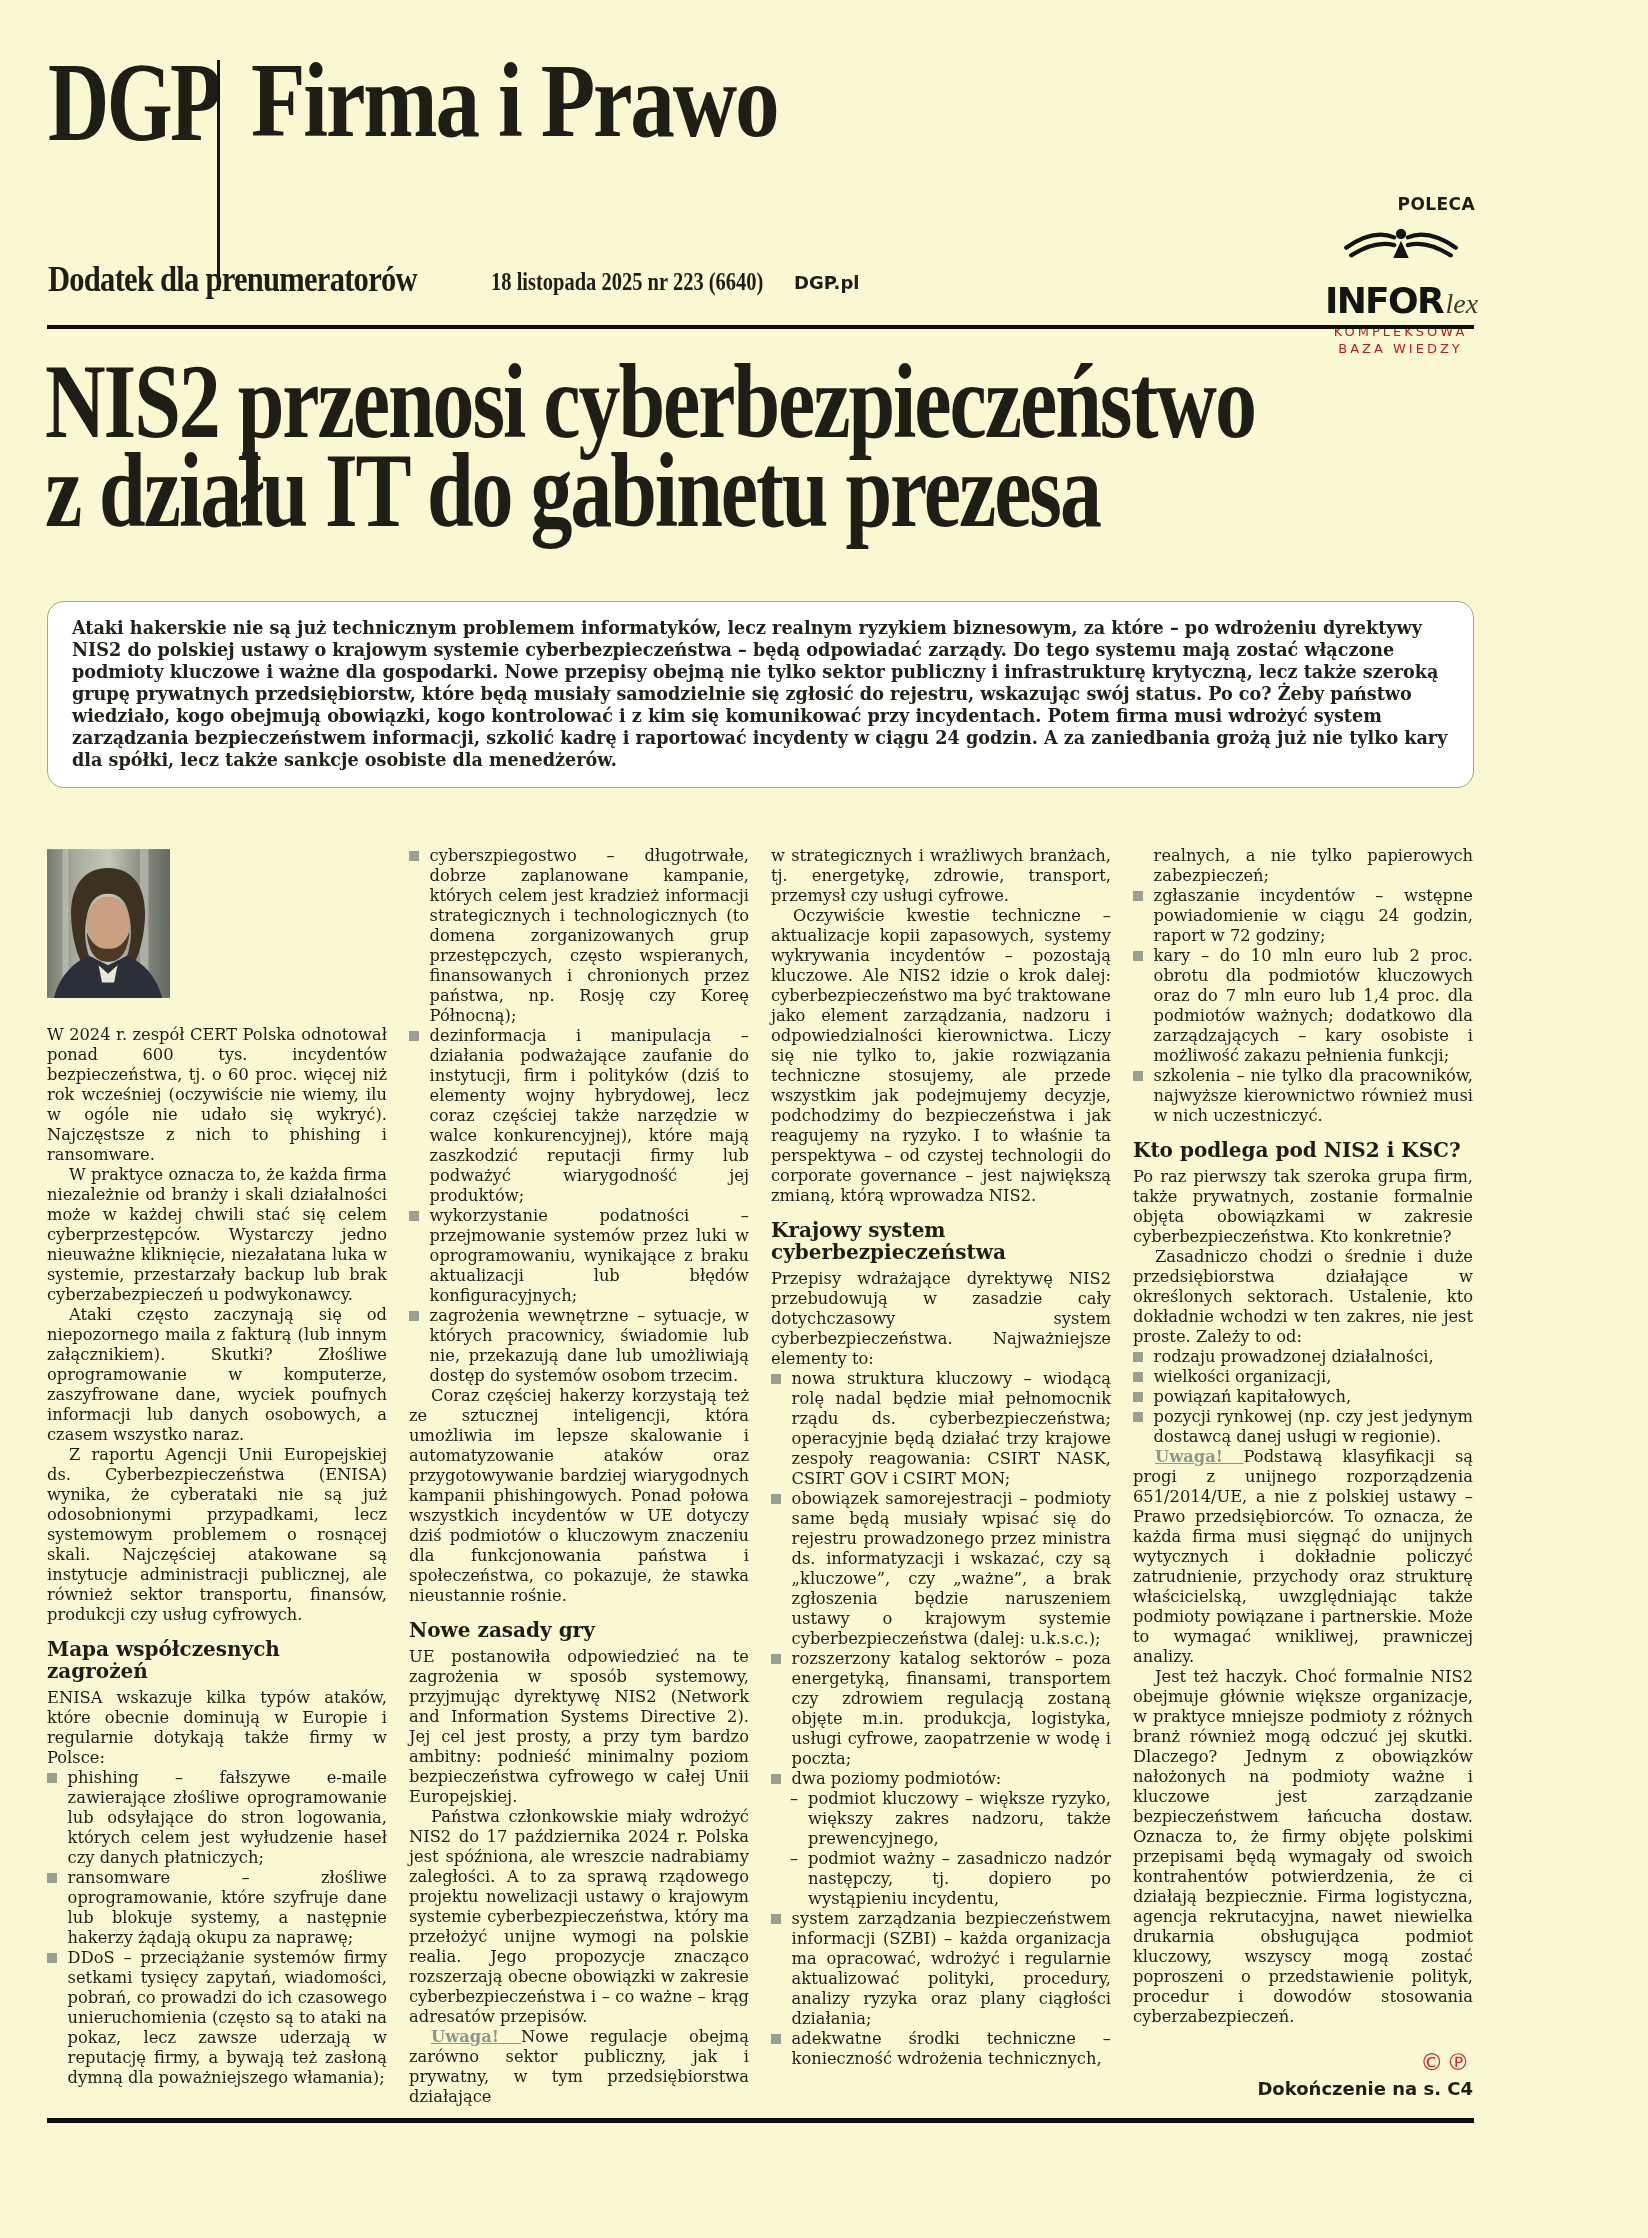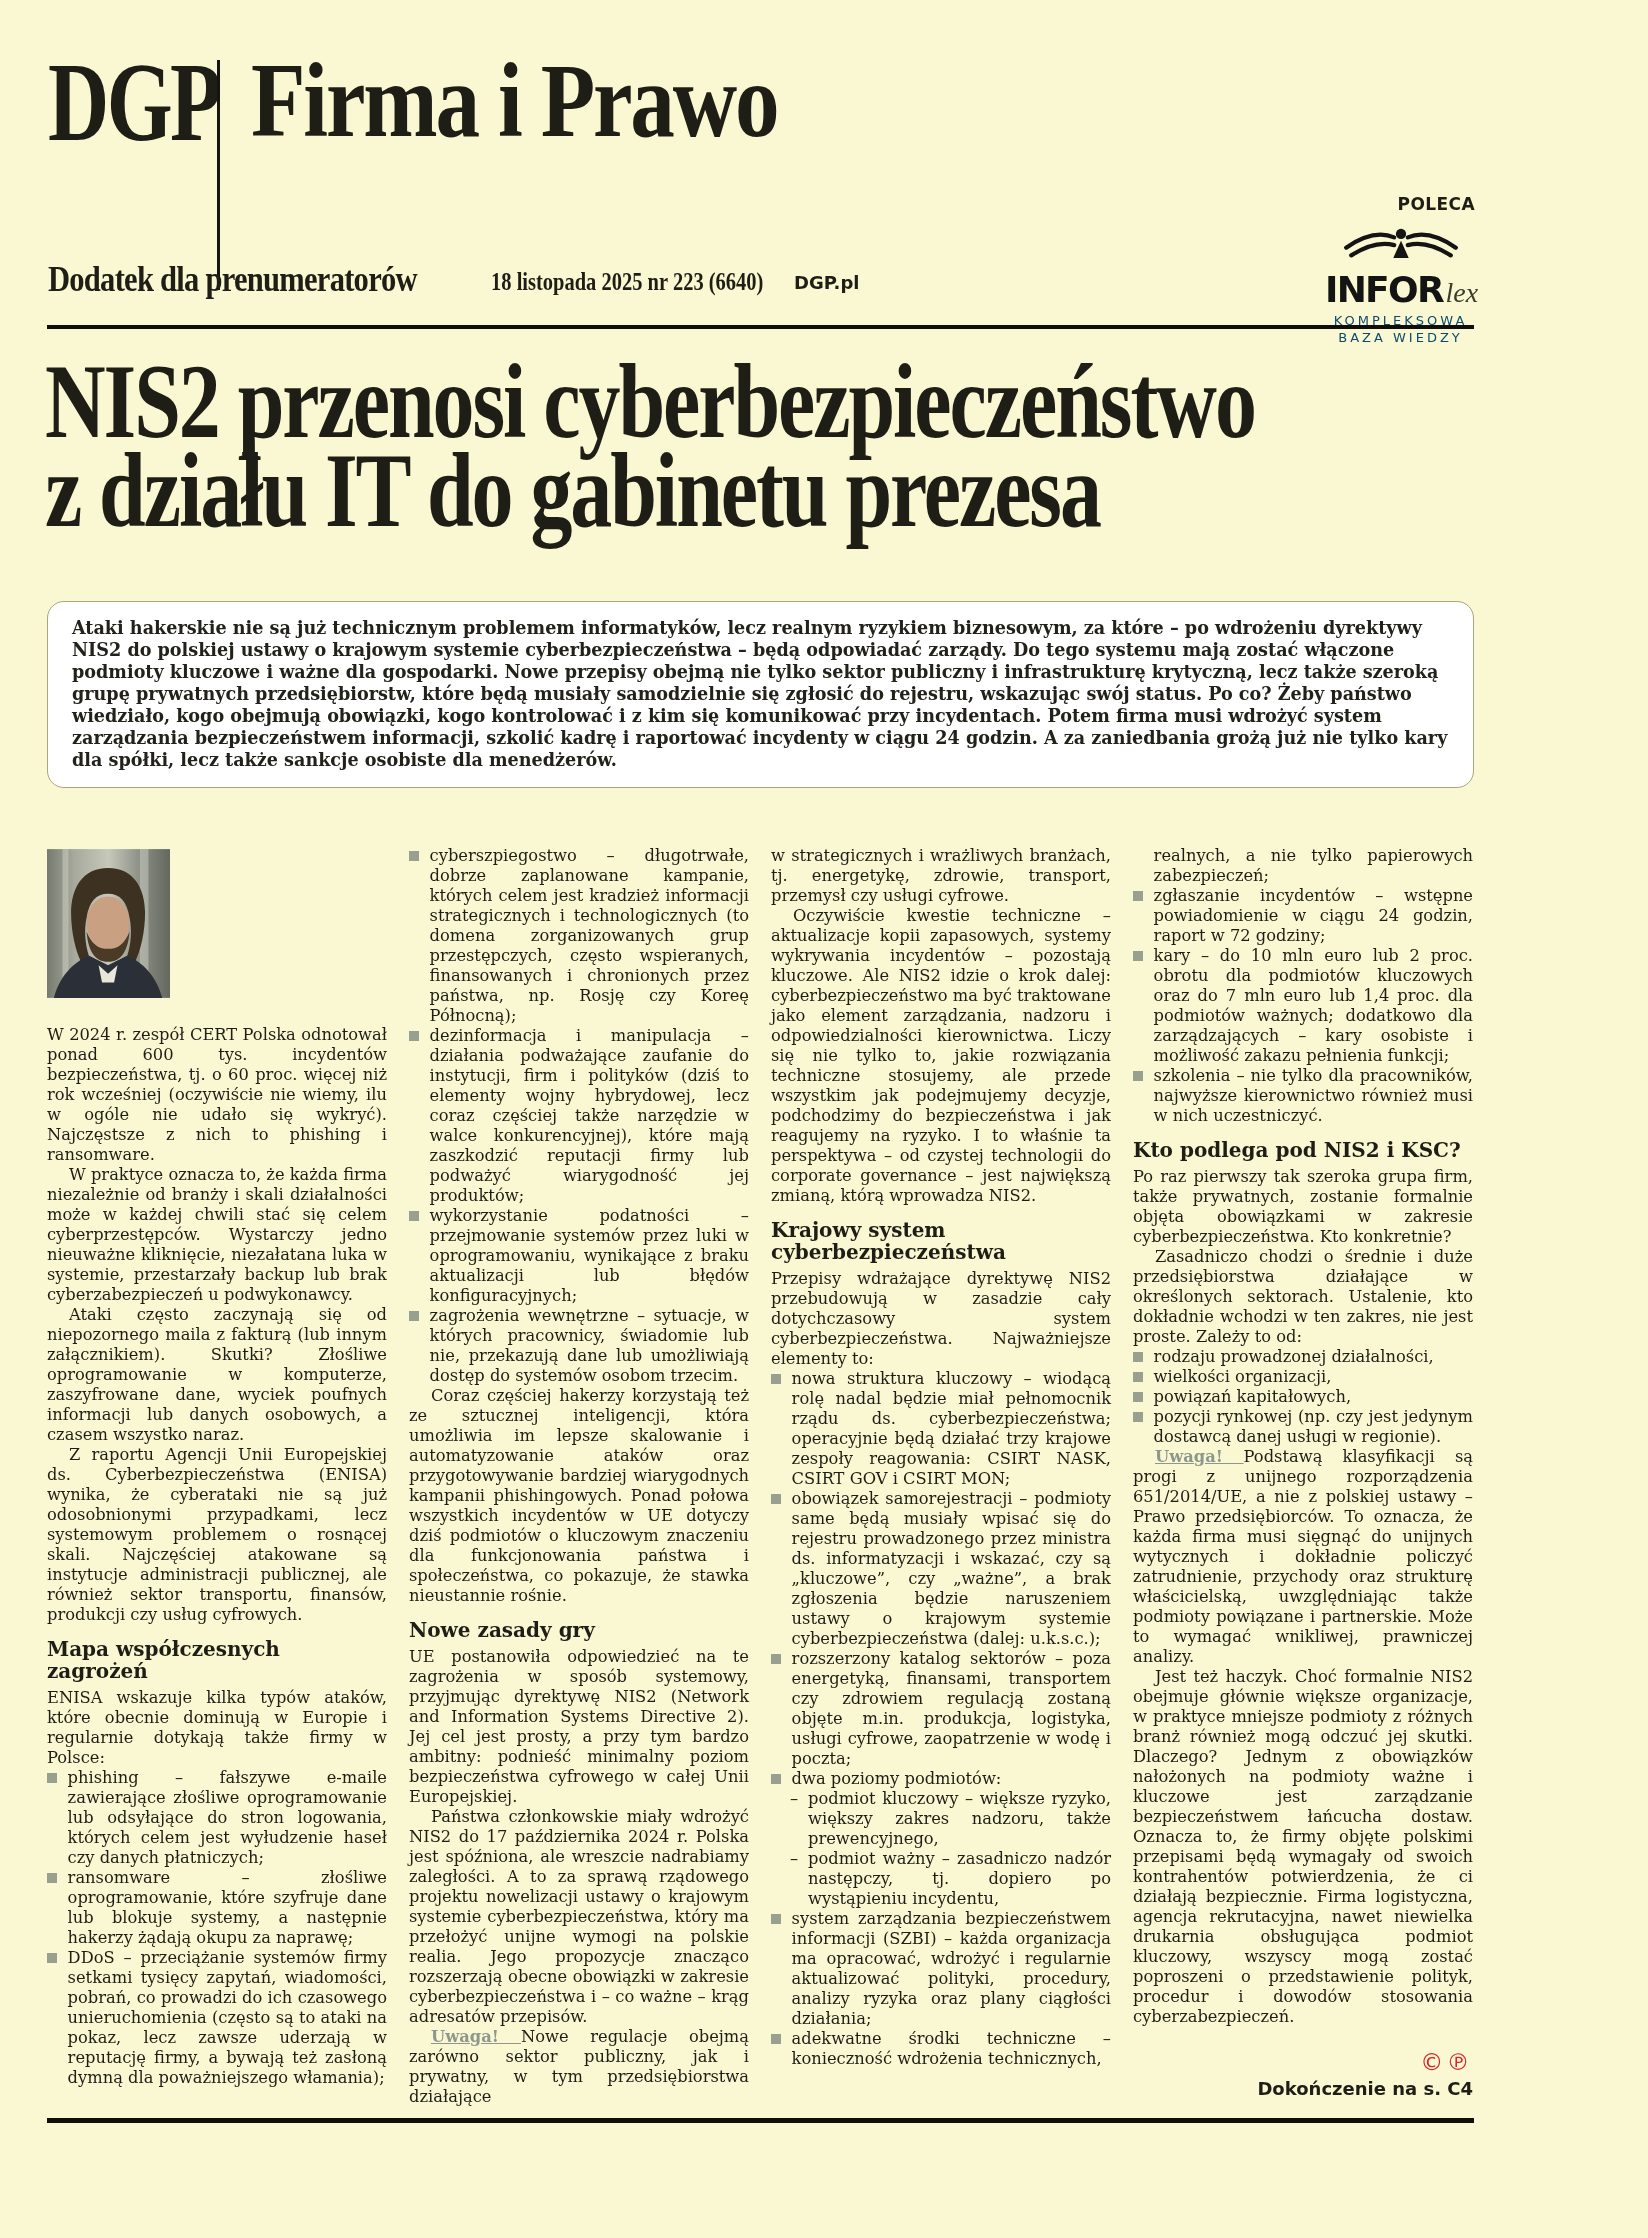--- a/index.html
+++ b/index.html
@@ -16,24 +16,24 @@
          font-size:36px;letter-spacing:-0.9px;transform:scaleX(.85);transform-origin:0 0;white-space:nowrap;}
   .dateline{position:absolute;left:491px;top:268px;font-family:"Liberation Serif",serif;font-weight:700;
          font-size:25px;transform:scaleX(.82);transform-origin:0 0;white-space:nowrap;}
   .site{position:absolute;left:794px;top:272px;font-family:"DejaVu Sans",sans-serif;font-weight:700;font-size:18px;}
 
   
   .poleca{position:absolute;right:174px;top:194px;font-family:"DejaVu Sans",sans-serif;font-weight:700;
           font-size:17px;letter-spacing:0.4px;text-align:center;}
   .promo{position:absolute;left:1325px;top:220px;width:151px;text-align:center;}
   .promo svg{display:block;margin:0 auto;}
-  .infor-row{margin-top:4px;white-space:nowrap;}
+  .infor-row{margin-top:15px;white-space:nowrap;}
   .infor{font-family:"DejaVu Sans",sans-serif;font-weight:700;font-size:36px;letter-spacing:-1.7px;color:#141414;}
   .lex{font-family:"Liberation Serif",serif;font-style:italic;font-size:28px;color:#3c3c2c;margin-left:2.6px;}
-  .tagline{font-family:"DejaVu Sans",sans-serif;font-size:13px;letter-spacing:3px;color:#0c4a6e;margin-top:2.6px;}
+  .tagline{font-family:"DejaVu Sans",sans-serif;font-size:13px;letter-spacing:3px;color:#b91c1c;margin-top:2.6px;}
 
   .rule-top{position:absolute;left:47px;top:325px;width:1427px;height:4.3px;background:#0e0e0a;}
   .rule-bottom{position:absolute;left:47px;top:2118px;width:1427px;height:5.2px;background:#0e0e0a;}
 
   
   .headline{position:absolute;left:45px;top:357px;font-family:"Liberation Serif",serif;font-weight:700;
             font-size:105px;line-height:89px;letter-spacing:-2.6px;transform:scaleX(.8);transform-origin:0 0;white-space:nowrap;}
 
   
   .leadbox{position:absolute;left:47px;top:601px;width:1427px;box-sizing:border-box;background:#ffffff;

